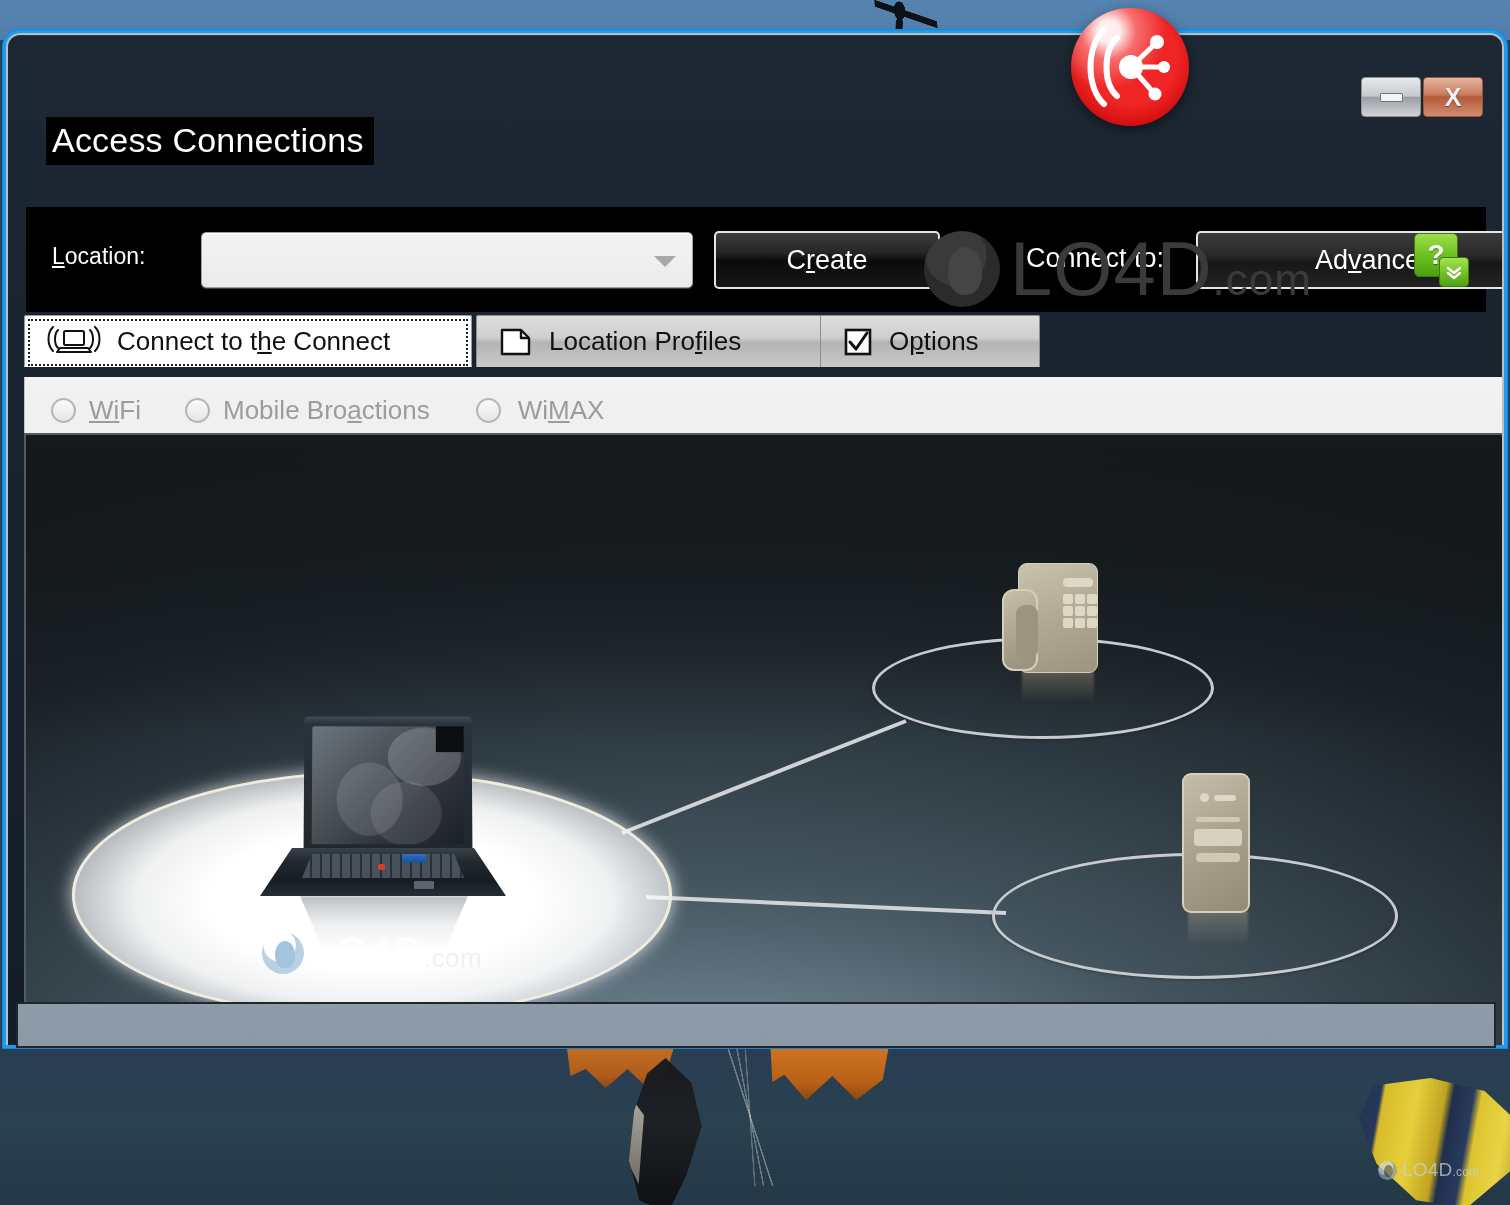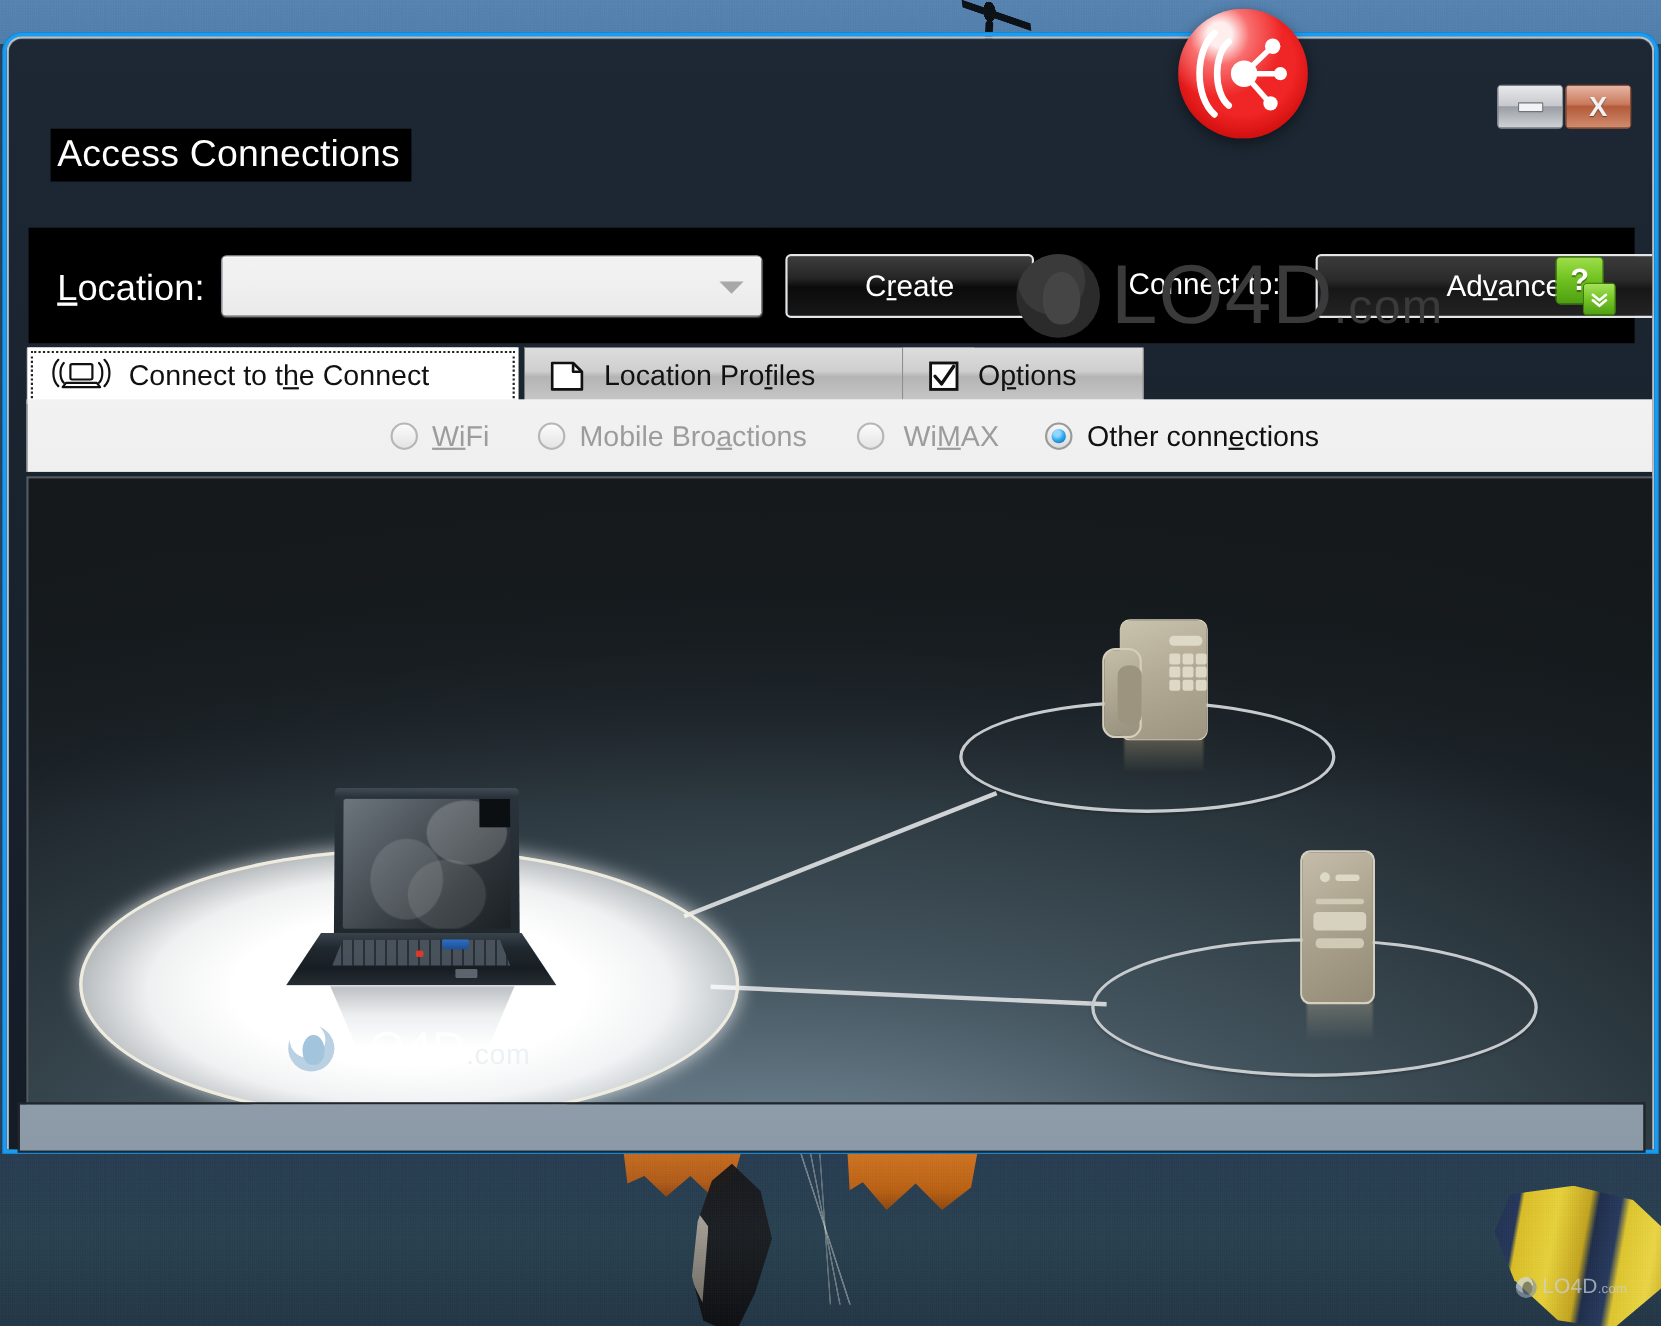--- a/index.html
+++ b/index.html
@@ -162,21 +162,21 @@
     z-index:40;
   }
   #app-icon svg{position:absolute;inset:0;}
 
   
   #toolbar{
     position:absolute;left:18px;top:172px;width:1460px;height:105px;
     background:#000;
   }
   #location-label{
-    position:absolute;left:26px;top:36px;color:#fff;font-size:33px;white-space:nowrap;
+    position:absolute;left:26px;top:36px;color:#fff;font-size:23px;white-space:nowrap;
   }
   #location-label u{text-decoration:underline;}
   #location-select{
     position:absolute;left:175px;top:25px;width:492px;height:56px;
     background:linear-gradient(180deg,#f2f2f2 0%,#efefef 55%,#eaeaea 100%);
     border:1px solid #9aa0a6;border-radius:5px;box-sizing:border-box;
     box-shadow:inset 0 1px 0 #fff, 0 1px 1px rgba(255,255,255,.25);
     cursor:pointer;
   }
   #location-value{
@@ -246,25 +246,25 @@
     position:absolute;left:3px;top:3px;right:3px;bottom:0px;
     border:2px dotted #222;pointer-events:none;
   }
   #tab-connect{left:0;width:448px;}
   #tab-profiles{left:452px;width:410px;}
   #tab-options{left:796px;width:220px;}
   .tab-icon{display:flex;align-items:center;justify-content:center;flex:none;}
 
   
   #radiobar{
-    position:absolute;left:16px;top:328px;width:1480px;height:66px;
+    position:absolute;left:16px;top:342px;width:1480px;height:66px;
     background:linear-gradient(180deg,#f2f2f2 0%,#efefef 100%);
     border-left:1px solid #c4c4c4;border-right:1px solid #c4c4c4;
     box-sizing:border-box;
-    display:flex;align-items:center;justify-content:center;
+    display:flex;align-items:center;
   }
   .radio{
     display:flex;align-items:center;gap:13px;font-size:26px;cursor:pointer;
     white-space:nowrap;
   }
   .radio .dot{
     width:25px;height:25px;border-radius:50%;flex:none;
     background:linear-gradient(180deg,#fbfbfb 0%,#e4e4e4 100%);
     border:2px solid #b6b6b6;box-sizing:border-box;position:relative;
   }
@@ -584,24 +584,20 @@
     <label class="radio disabled" id="r-mobile">
       <span class="dot"></span>
       <span><span>Mobile Bro</span><span class="kbd">a</span><span>ctions</span></span>
     </label>
 
     <label class="radio disabled" id="r-wimax">
       <span class="dot"></span>
       <span><span>Wi</span><span class="kbd">M</span><span>AX</span></span>
     </label>
 
-    <label class="radio enabled checked" id="r-other">
-      <span class="dot"></span>
-      <span><span>Other conn</span><span class="kbd">e</span><span>ctions</span></span>
-    </label>
   </div>
 
   <div id="content">
     <div id="diagram">
       <div id="content-top-fade"></div>
 
       <svg id="links" viewBox="0 0 1476 644" preserveAspectRatio="none" aria-hidden="true">
         <line x1="596" y1="398" x2="880" y2="286" stroke="#cfd3d6" stroke-width="4"></line>
         <line x1="620" y1="462" x2="980" y2="478" stroke="#cfd3d6" stroke-width="4"></line>
       </svg>

